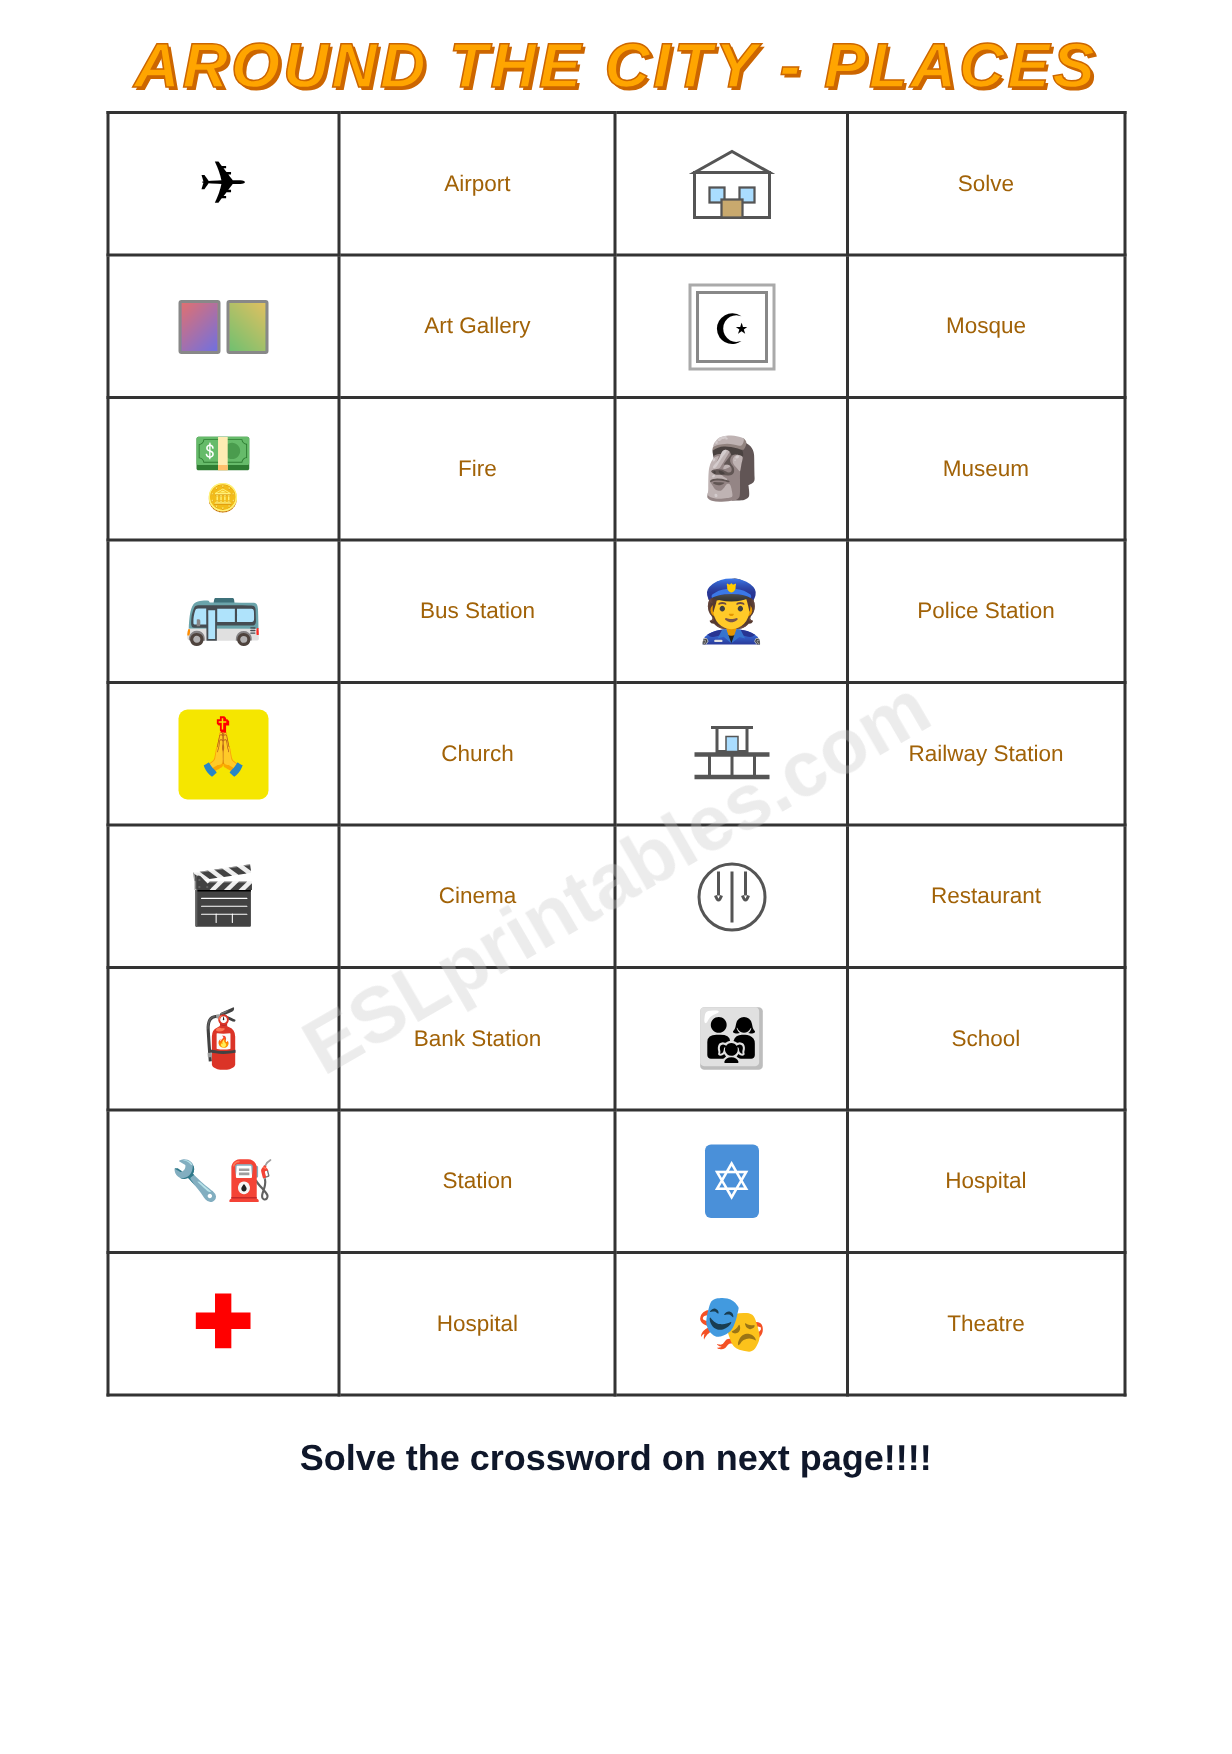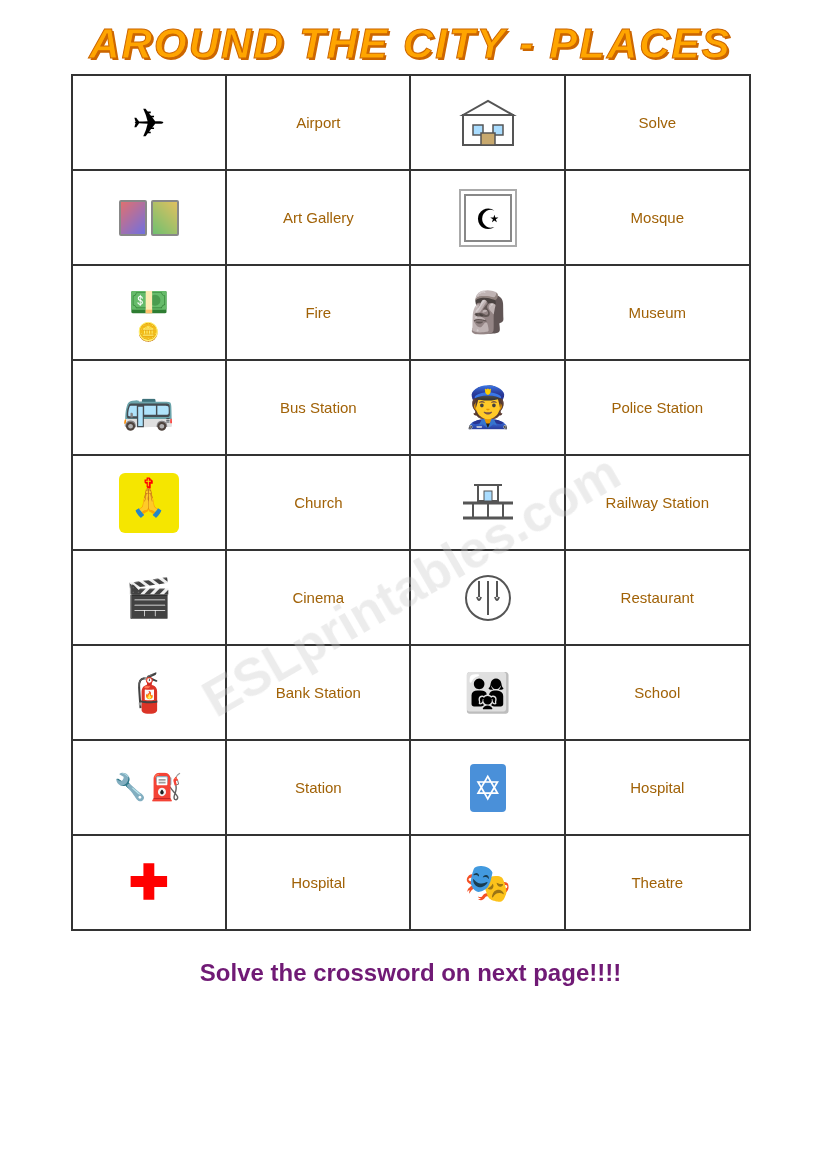--- a/index.html
+++ b/index.html
@@ -50,21 +50,21 @@
       justify-content: center;
       font-size: 38px;
       width: 100%;
       height: 75px;
     }
 
     .crossword-note {
       margin-top: 28px;
       font-size: 24px;
       font-weight: bold;
-      color: #701a75;
+      color: #0f172a;
     }
 
     
     .church-icon-box {
       background: #f5e600;
       border-radius: 6px;
       width: 60px;
       height: 60px;
       display: flex;
       align-items: center;

